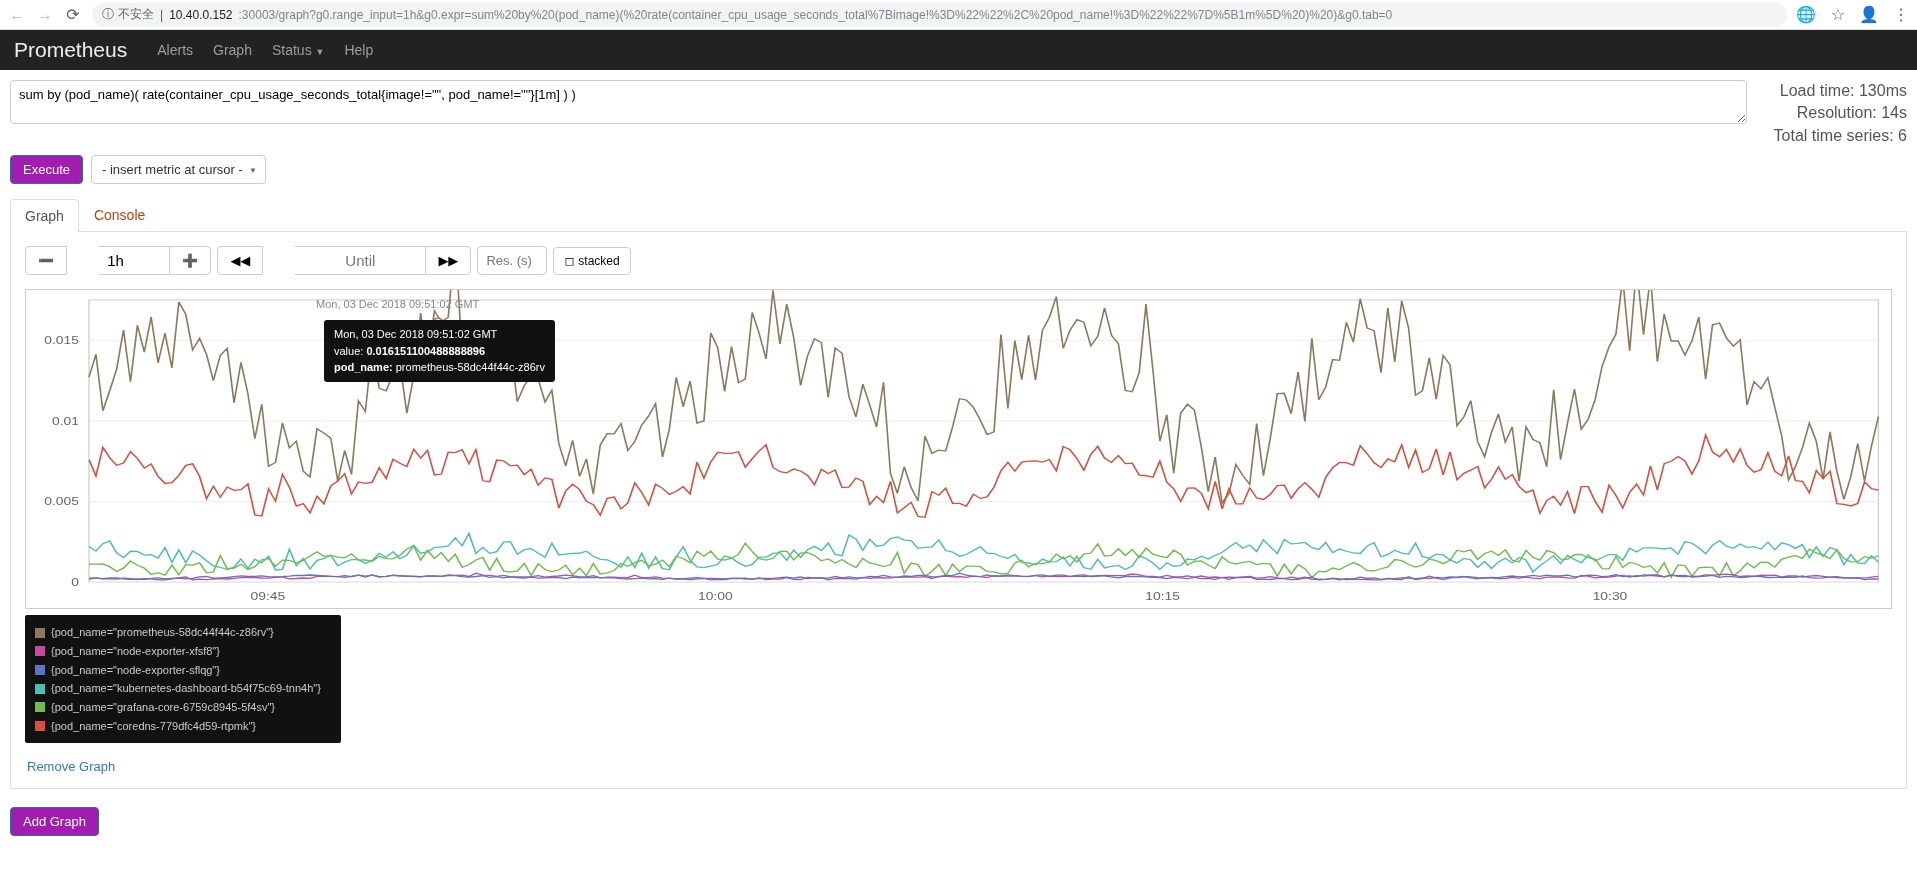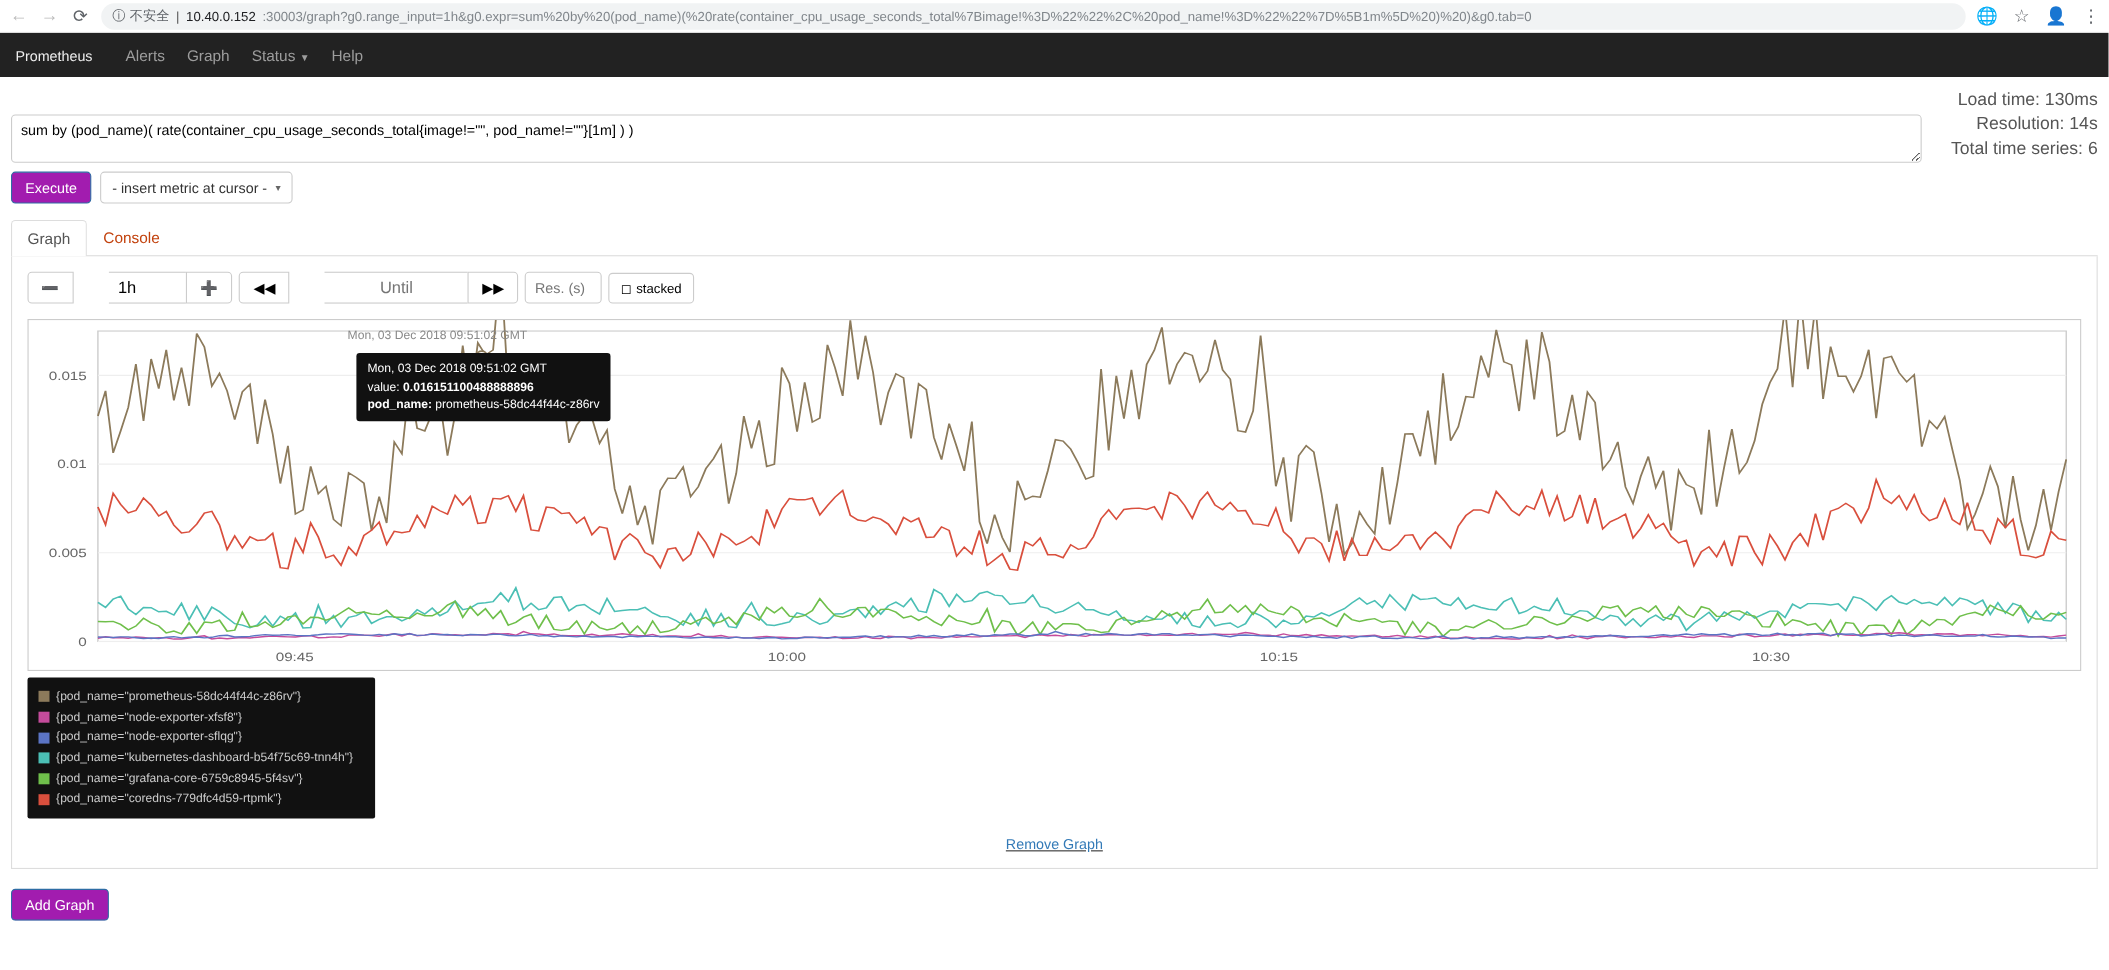--- a/index.html
+++ b/index.html
@@ -7,25 +7,25 @@
 .browser-bar { height: 30px; display: flex; align-items: center; padding: 0 8px; border-bottom: 1px solid #ddd; gap: 10px; background:#fff; }
 .browser-bar .nav-icon { color: #5f6368; font-size: 16px; cursor: pointer; width:18px; text-align:center; }
 .browser-bar .nav-icon.disabled { color:#bbb; }
 .url-box { flex: 1; display: flex; align-items: center; height: 24px; border-radius: 14px; background: #f1f3f4; font-size: 12px; color:#555; padding:0 10px; gap:6px; }
 .url-box .insecure { color:#5f6368; }
 .url-box .insecure::before { content:"ⓘ"; margin-right:4px; }
 .url-box .host { color:#202124; }
 .url-box .rest { color:#80868b;text-align:center; }
 .br-right { display:flex; gap:14px; align-items:center; color:#5f6368; font-size:16px; }
 .navbar { background:#222; color:#ddd; height:40px; display:flex; align-items:center; padding:0 14px; gap:20px; font-size:14px; }
-.navbar .brand { color:#eee; font-size:13px; margin-right:10px; }
+.navbar .brand { color:#eee; font-size:21px; margin-right:10px; }
 .navbar a { color:#9d9d9d; text-decoration:none; cursor:pointer; }
 .content { padding:10px; }
 .top-row { display:flex; gap:10px; align-items:flex-start; }
-.expr-input { flex:1; min-height:34px; border:1px solid #ccc; border-radius:4px; padding:6px 8px; font-family:inherit; font-size:13px; resize:both;margin-top:24px; }
+.expr-input { flex:1; min-height:34px; border:1px solid #ccc; border-radius:4px; padding:6px 8px; font-family:inherit; font-size:13px; resize:both; }
 .stats { font-size:16px; color:#555; text-align:right; line-height:1.4; min-width:150px; white-space:nowrap; }
 .exec-row { margin-top:8px; display:flex; gap:8px; align-items:center; }
 .btn { border:1px solid #ccc; background:#fff; padding:6px 12px; border-radius:4px; font-size:13px; cursor:pointer; }
 .btn-primary { background:#a21caf; color:#fff; border-color:#2e6da4; }
 .select { border:1px solid #ccc; border-radius:4px; padding:6px 22px 6px 10px; font-size:13px; background:#fff; position:relative; cursor:pointer; }
 .select::after { content:"▼"; font-size:8px; color:#666; position:absolute; right:8px; top:50%; transform:translateY(-50%); }
 .tabs { margin-top:14px; border-bottom:1px solid #ddd; display:flex; }
 .tab { padding:8px 14px; cursor:pointer; color:#c2410c; border:1px solid transparent; border-bottom:none; border-radius:4px 4px 0 0; font-size:14px; }
 .tab.active { color:#555; border-color:#ddd; background:#fff; position:relative; top:1px; }
 .panel { border:1px solid #ddd; border-top:none; padding:14px; }
@@ -39,21 +39,21 @@
 .res-input { border:1px solid #ccc; border-radius:4px; padding:6px 8px; width:70px; font-size:13px; }
 .stacked-btn { border:1px solid #ccc; border-radius:4px; padding:6px 10px; font-size:12px; background:#fff; cursor:pointer; display:flex; align-items:center; gap:4px; }
 .chart-area { position:relative; border:1px solid #ccc; height:320px; background:#fff; }
 .chart-svg { width:100%; height:100%; display:block; }
 .timestamp-label { position:absolute; top:8px; left:290px; font-size:11px; color:#888; }
 .tooltip { position:absolute; top:30px; left:298px; background:#111; color:#fff; padding:6px 10px; border-radius:3px; font-size:11px; line-height:1.5; white-space:nowrap; }
 .tooltip .strong { font-weight:bold; }
 .legend { margin-top:6px; display:inline-block; background:#111; color:#ccc; padding:8px 20px 8px 10px; border-radius:2px; font-size:11px; line-height:1.7; }
 .legend-row { display:flex; align-items:center; gap:6px; cursor:pointer; }
 .legend-swatch { width:10px; height:10px; display:inline-block; }
-.footer { margin-top:16px; display:flex; justify-content:center; padding:0 2px;text-decoration:underline; }
+.footer { margin-top:16px; display:flex; justify-content:flex-start; padding:0 2px; }
 .remove-link { color:#337ab7; cursor:pointer; font-size:13px; }
 .add-btn { margin:8px 0 0 10px; }
 .axis-label { font-size:11px; fill:#666; }
 .grid-line { stroke:#eee; stroke-width:1; }
 .inner-border { stroke:#ccc; stroke-width:1; fill:none; }
 </style>
 </head>
 <body>
 
 

